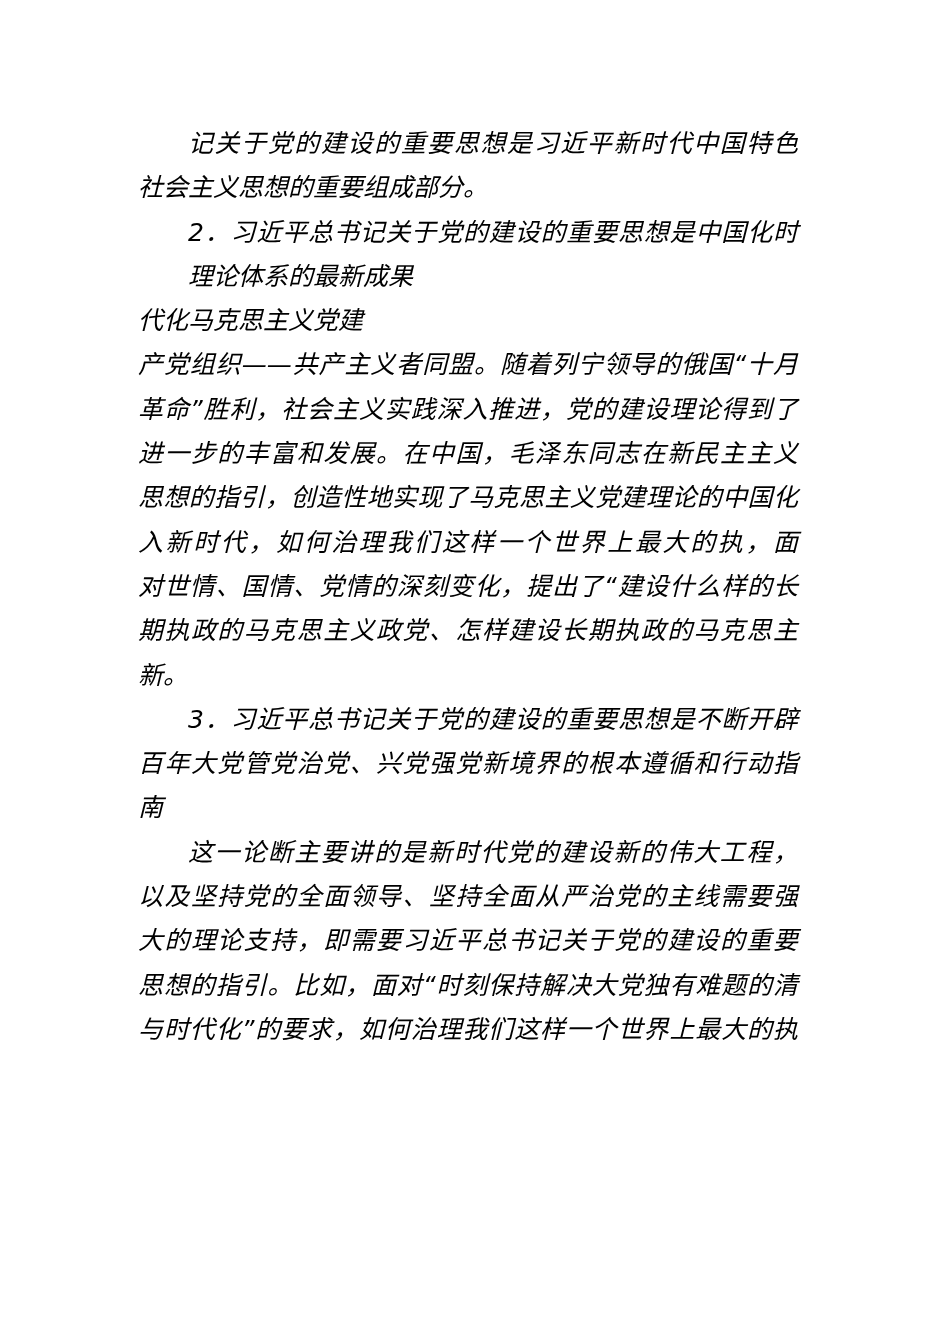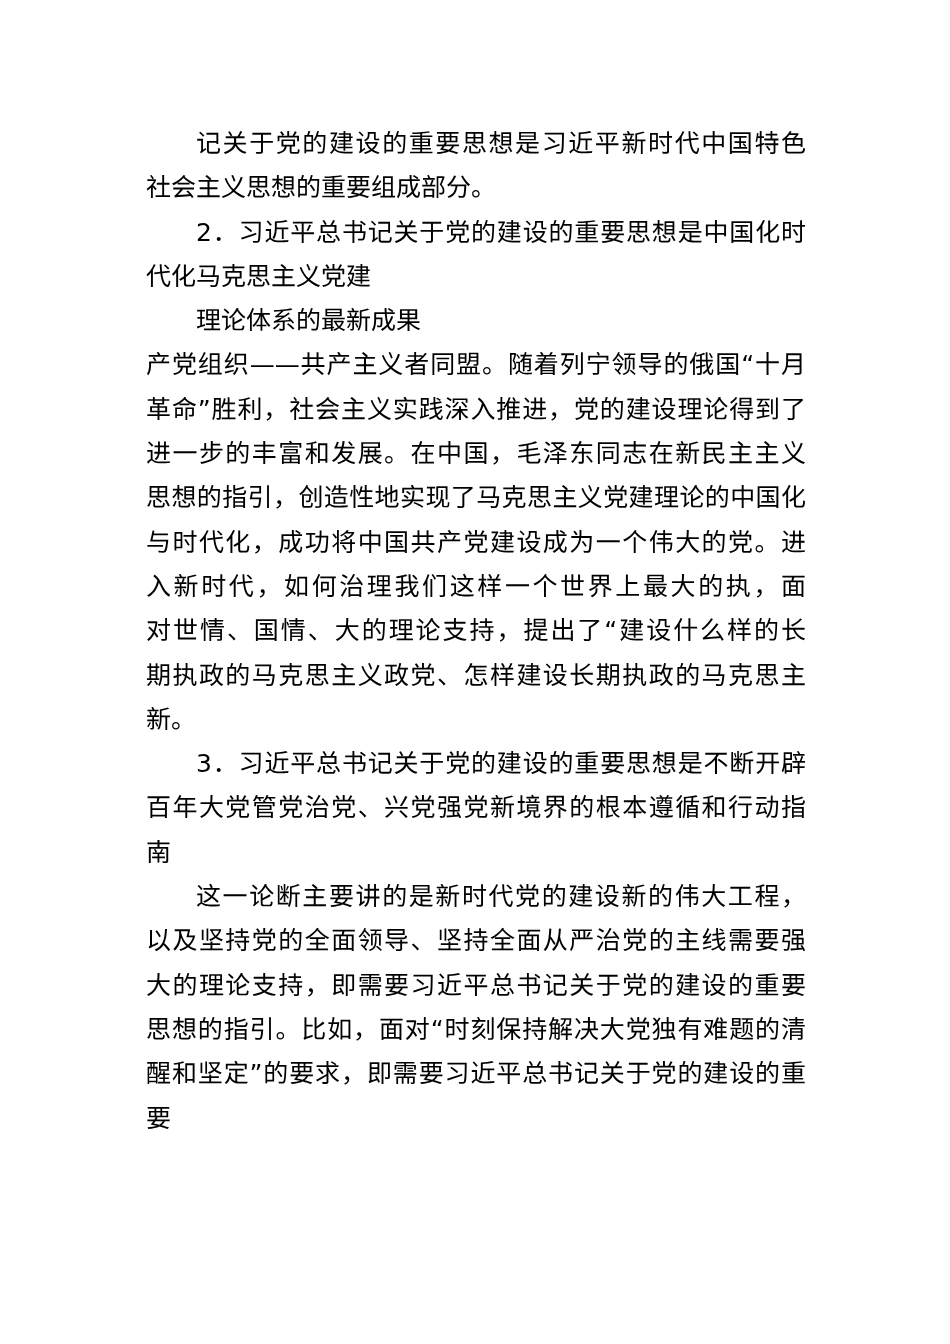--- a/index.html
+++ b/index.html
@@ -17,24 +17,25 @@
   .page {
     position: absolute;
     left: 0;
     top: 0;
     width: 950px;
     height: 1344px;
     background: var(--page-bg, #ffffff);
   }
   .text-block {
     position: absolute;
-    left: 146px;
+    left: 138px;
     top: 122px;
     width: 660px;
     color: var(--text-color, #000000);
+    font-style: italic;
   }
   .line {
     font-size: 25px;
     height: 44.3px;
     line-height: 44.3px;
     white-space: nowrap;
     overflow: visible;
   }
   .line.indent {
     text-indent: 2em;
@@ -46,33 +47,32 @@
   }
 </style>
 </head>
 <body style="--page-bg: #ffffff; --text-color: #000000;">
 
 <div class="page">
   <div class="text-block" id="text-block">
       <div class="line indent fill">记关于党的建设的重要思想是习近平新时代中国特色</div>
       <div class="line">社会主义思想的重要组成部分。</div>
       <div class="line indent fill">2．习近平总书记关于党的建设的重要思想是中国化时</div>
+      <div class="line indent">理论体系的最新成果</div>
       <div class="line">代化马克思主义党建</div>
-      <div class="line indent">理论体系的最新成果</div>
       <div class="line fill">产党组织——共产主义者同盟。随着列宁领导的俄国“十月</div>
       <div class="line fill">革命”胜利，社会主义实践深入推进，党的建设理论得到了</div>
       <div class="line fill">进一步的丰富和发展。在中国，毛泽东同志在新民主主义</div>
       <div class="line fill">思想的指引，创造性地实现了马克思主义党建理论的中国化</div>
-      <div class="line fill">与时代化，成功将中国共产党建设成为一个伟大的党。进</div>
       <div class="line fill">入新时代，如何治理我们这样一个世界上最大的执，面</div>
-      <div class="line fill">对世情、国情、大的理论支持，提出了“建设什么样的长</div>
+      <div class="line fill">对世情、国情、党情的深刻变化，提出了“建设什么样的长</div>
       <div class="line fill">期执政的马克思主义政党、怎样建设长期执政的马克思主</div>
       <div class="line">新。</div>
       <div class="line indent fill">3．习近平总书记关于党的建设的重要思想是不断开辟</div>
       <div class="line fill">百年大党管党治党、兴党强党新境界的根本遵循和行动指</div>
       <div class="line">南</div>
       <div class="line indent fill">这一论断主要讲的是新时代党的建设新的伟大工程，</div>
       <div class="line fill">以及坚持党的全面领导、坚持全面从严治党的主线需要强</div>
       <div class="line fill">大的理论支持，即需要习近平总书记关于党的建设的重要</div>
       <div class="line fill">思想的指引。比如，面对“时刻保持解决大党独有难题的清</div>
-      <div class="line fill">醒和坚定”的要求，即需要习近平总书记关于党的建设的重要</div>
+      <div class="line fill">与时代化”的要求，如何治理我们这样一个世界上最大的执</div>
     </div>
 </div>
 
 </body></html>

